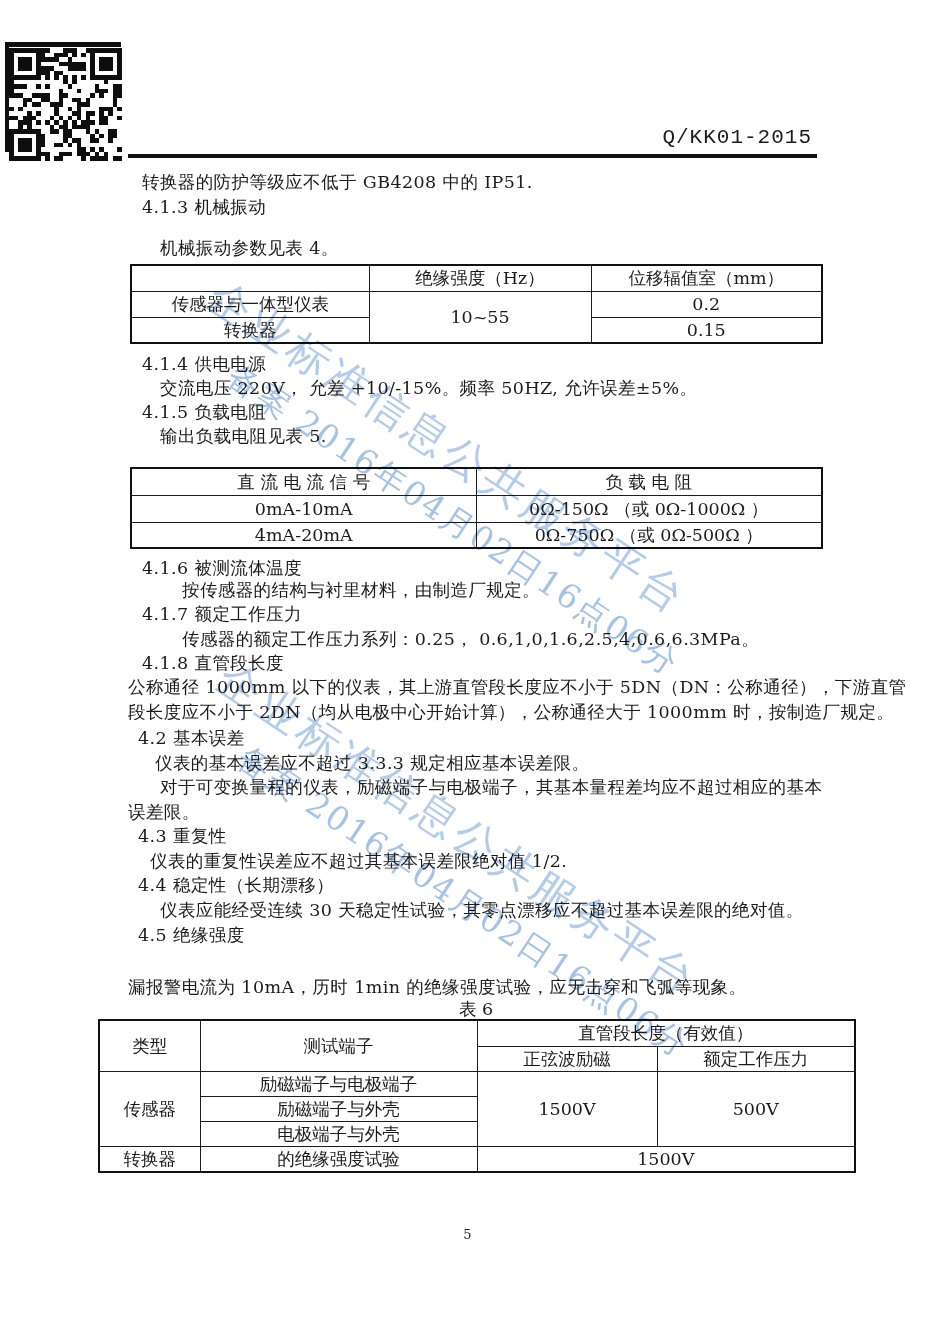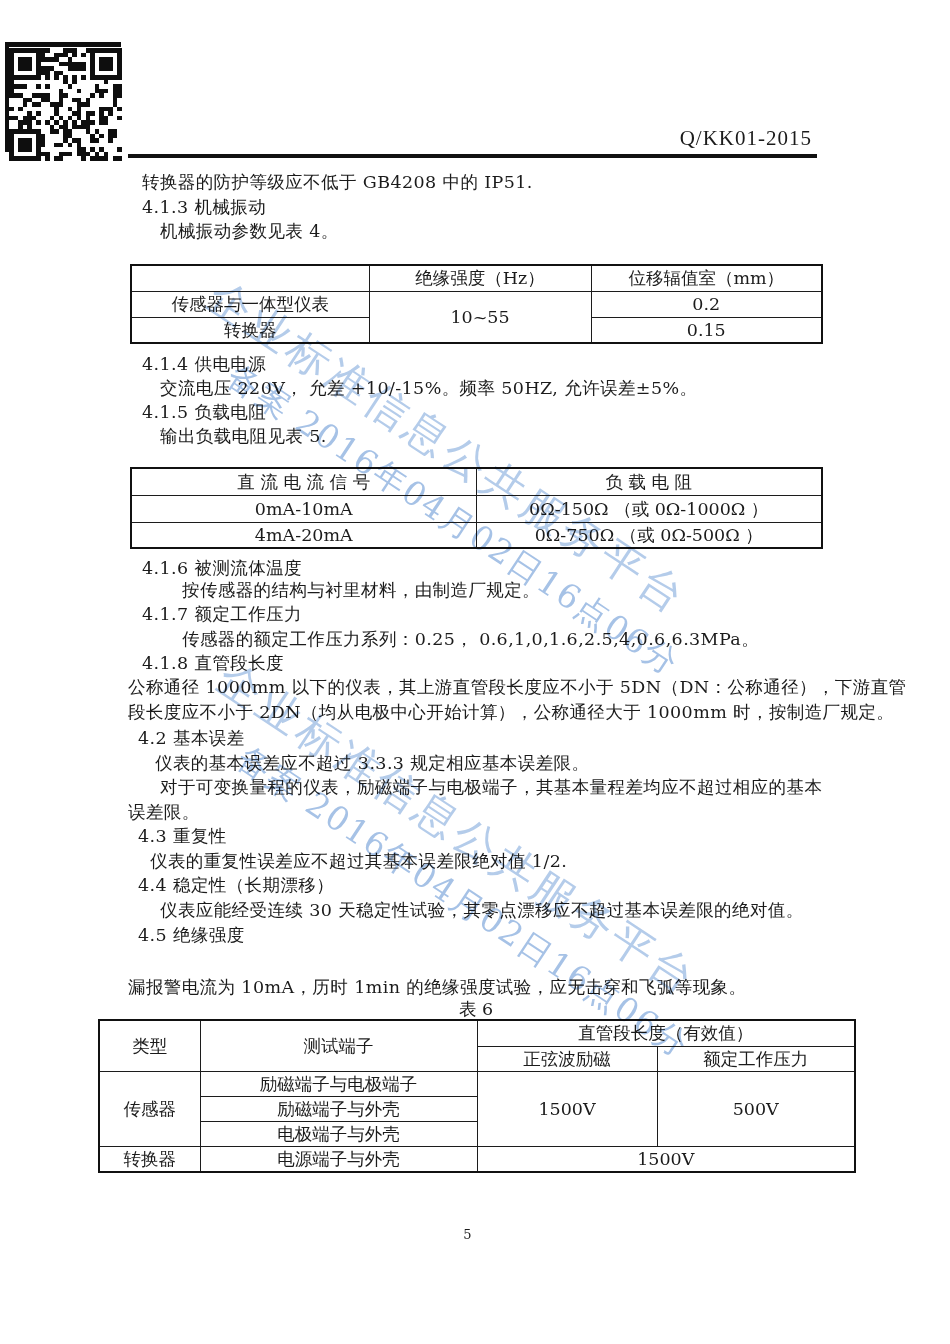--- a/index.html
+++ b/index.html
@@ -3,21 +3,21 @@
 <meta charset="utf-8">
 <style>
   html,body{margin:0;padding:0;background:#e8e8e8;}
   .page{
     position:relative;width:950px;height:1344px;margin:0 auto;background:#ffffff;
     font-family:"DejaVu Serif","Liberation Serif",serif;color:#1b1b1b;overflow:hidden;
   }
   
   .doc-code{
     position:absolute;top:126px;right:138px;
-    font-family:Liberation Serif, serif;
+    font-family:Liberation Mono, monospace;
     font-size:21px;letter-spacing:1px;font-weight:500;
   }
   .rule{position:absolute;left:128px;top:154px;width:689px;height:4px;background:#111;}
   
   .qr-wrap{position:absolute;left:9px;top:48px;}
   .qr{display:grid;grid-template-columns:repeat(25,4.5px);grid-auto-rows:4.5px;}
   .qr div{background:transparent;}
   .qr div.on{background:#0e0e0e;}
   .qr-edge-top{position:absolute;left:7px;top:42px;width:114px;height:5px;background:#0e0e0e;}
   .qr-edge-left{position:absolute;left:5px;top:42px;width:4px;height:110px;background:#0e0e0e;}
@@ -684,21 +684,21 @@
     <div class="wm-line1">企业标准信息公共服务平台</div>
     <div class="wm-line2">备案 2016年04月02日16点06分</div>
   </div>
   <div class="watermark wm2">
     <div class="wm-line1">企业标准信息公共服务平台</div>
     <div class="wm-line2">备案 2016年04月02日16点06分</div>
   </div>
 
   <div class="line" style="left:142px;top:170px">转换器的防护等级应不低于 GB4208 中的 IP51.</div>
   <div class="line" style="left:142px;top:195px">4.1.3 机械振动</div>
-  <div class="line" style="left:160px;top:219px">机械振动参数见表 4。</div>
+  <div class="line" style="left:160px;top:236px">机械振动参数见表 4。</div>
 
   <div class="line" style="left:142px;top:352px">4.1.4 供电电源</div>
   <div class="line" style="left:160px;top:376px">交流电压 220V， 允差 +10/-15%。频率 50HZ, 允许误差±5%。</div>
   <div class="line" style="left:142px;top:400px">4.1.5 负载电阻</div>
   <div class="line" style="left:160px;top:424px">输出负载电阻见表 5.</div>
 
   <div class="line" style="left:142px;top:556px">4.1.6 被测流体温度</div>
   <div class="line" style="left:182px;top:578px">按传感器的结构与衬里材料，由制造厂规定。</div>
   <div class="line" style="left:142px;top:602px">4.1.7 额定工作压力</div>
   <div class="line" style="left:182px;top:627px">传感器的额定工作压力系列：0.25， 0.6,1,0,1.6,2.5,4,0.6,6.3MPa。</div>
@@ -787,21 +787,21 @@
       <td rowspan="3">500V</td>
     </tr>
     <tr style="height:25px">
       <td>励磁端子与外壳</td>
     </tr>
     <tr style="height:25px">
       <td>电极端子与外壳</td>
     </tr>
     <tr style="height:26px">
       <td>转换器</td>
-      <td>电源端子与外壳</td>
+      <td>的绝缘强度试验</td>
       <td colspan="2">1500V</td>
     </tr>
   </tbody>
     </table>
 
   <div class="pageno">5</div>
 
 </div>
 
 </body></html>

